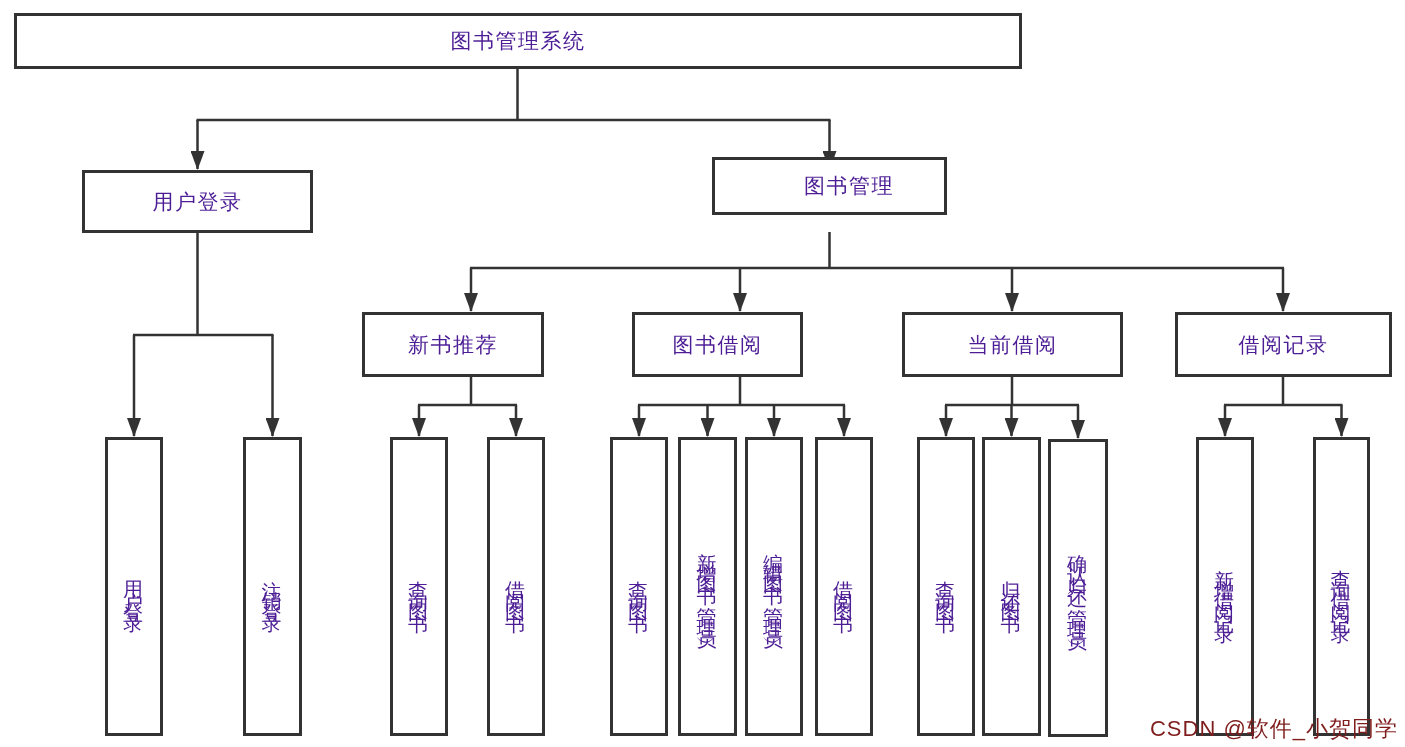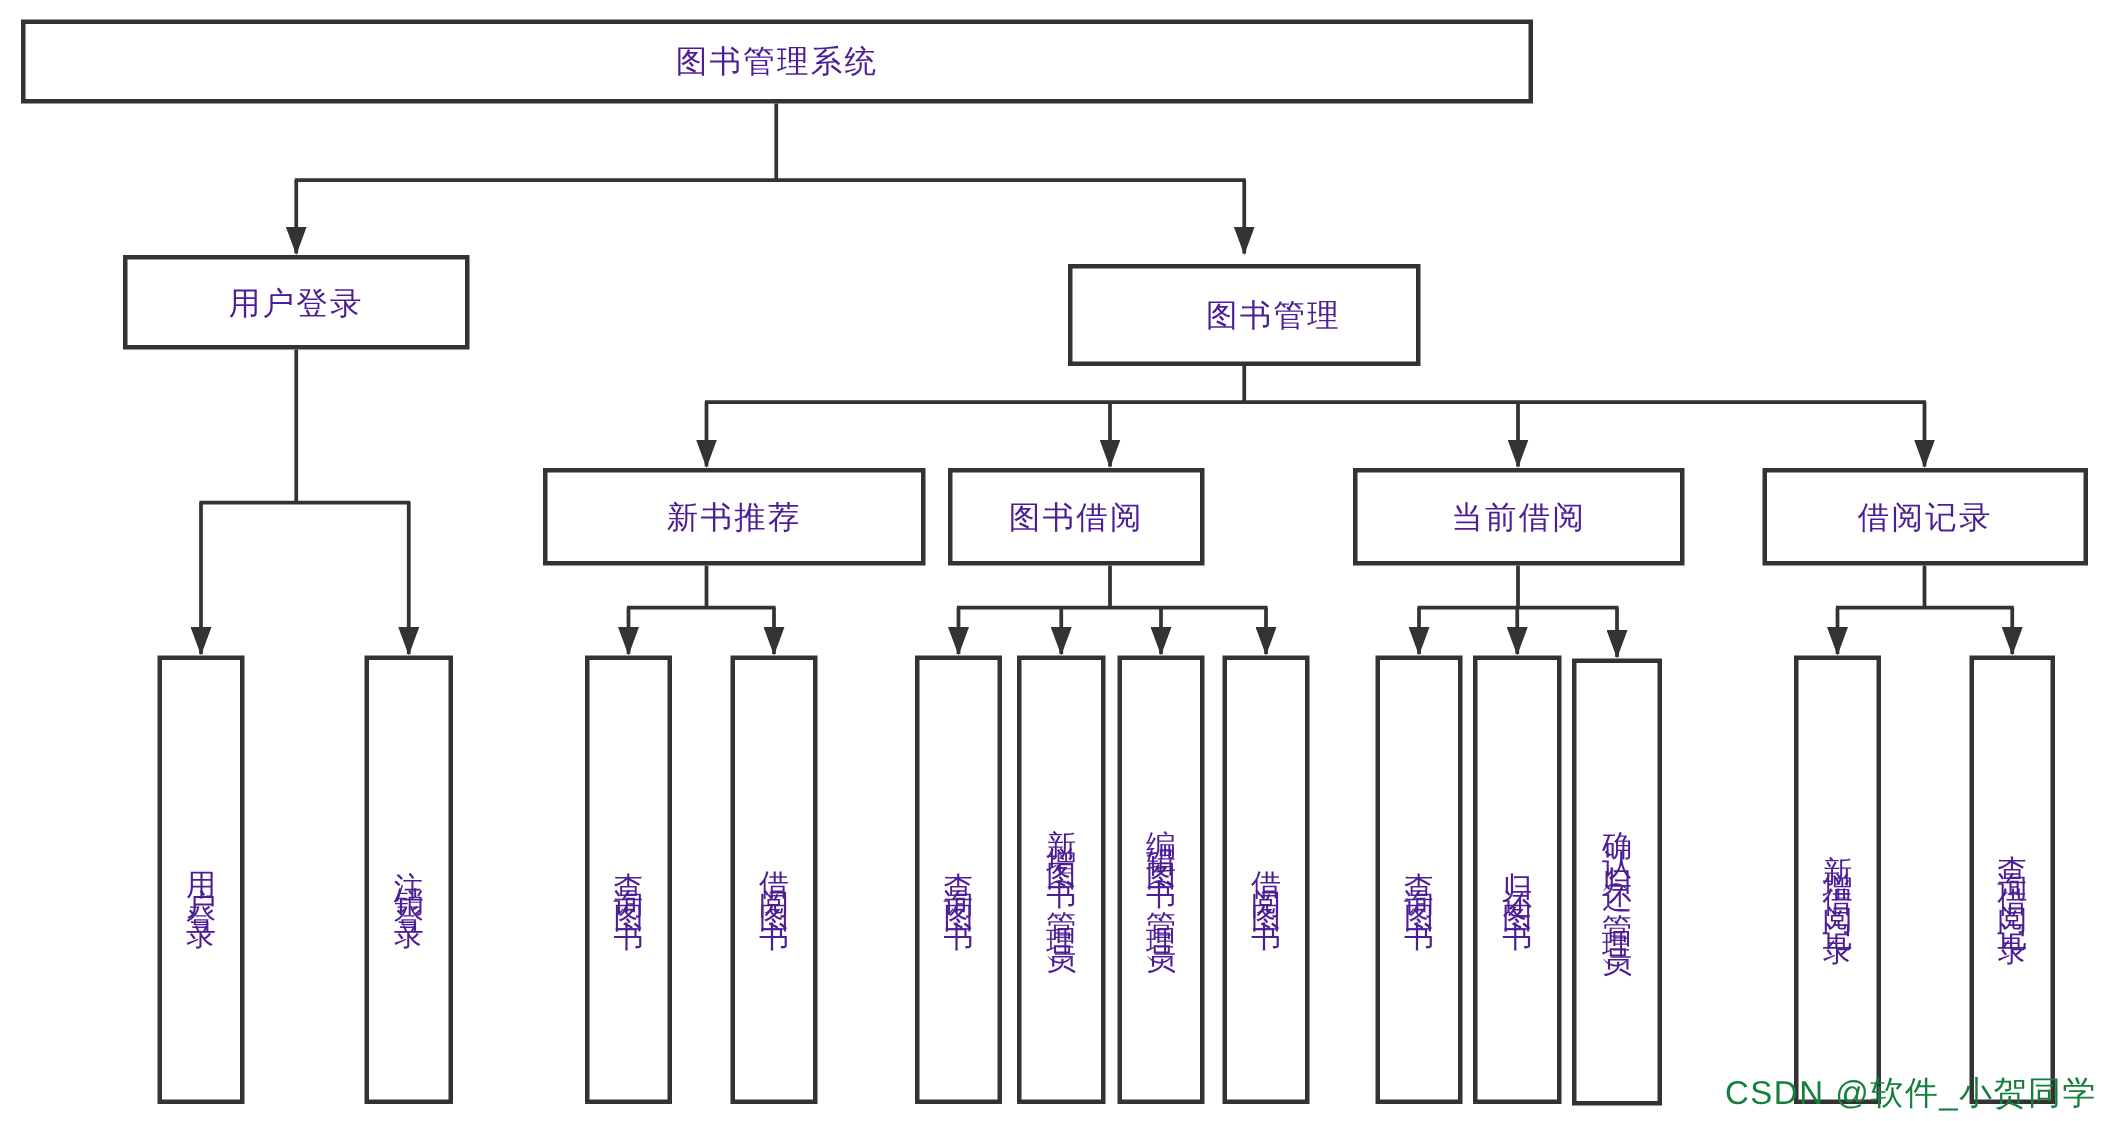--- a/index.html
+++ b/index.html
@@ -30,24 +30,24 @@
     writing-mode:vertical-rl;
     text-orientation:mixed;
     font-size:20px;
     letter-spacing:11px;
     white-space:nowrap;
   }
   
   .n-root{left:14px;top:13px;width:1008px;height:56px;}
   
   .n-login{left:82px;top:170px;width:231px;height:63px;}
-  .n-bookmgmt{left:712px;top:176px;width:235px;height:68px;padding-left:39px;}
+  .n-bookmgmt{left:712px;top:157px;width:235px;height:58px;padding-left:39px;}
   
   .lvl3{top:312px;height:65px;}
-  .n-newbook{left:362px;width:255px;}
+  .n-newbook{left:362px;width:182px;}
   .n-borrow{left:632px;width:171px;}
   .n-current{left:902px;width:221px;}
   .n-records{left:1175px;width:217px;text-align:right;}
   
   .leaf{top:437px;height:299px;width:58px;}
   .n-l1{left:105px;}
   .n-l2{left:243px;width:59px;}
   .n-l3{left:390px;}
   .n-l4{left:487px;}
   .n-l5{left:610px;}
@@ -57,21 +57,21 @@
   .n-l9{left:917px;}
   .n-l10{left:982px;width:59px;}
   .n-l11{left:1048px;top:439px;width:60px;height:298px;}
   .n-l12{left:1196px;}
   .n-l13{left:1313px;width:57px;}
   .watermark{
     position:absolute;
     right:7px;
     bottom:3px;
     font-size:22px;
-    color:#15803d;
+    color:#7f1d1d;
     letter-spacing:1px;
     z-index:5;
     white-space:nowrap;
   }
 </style>
 </head>
 <body>
 
 <div id="stage">
 

